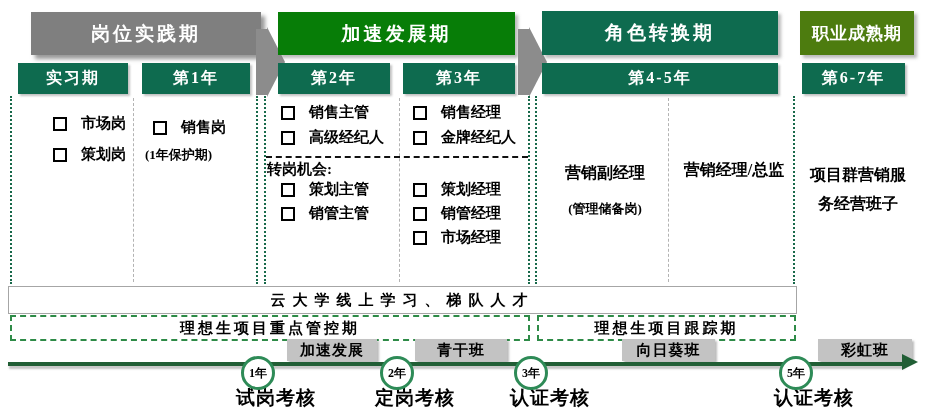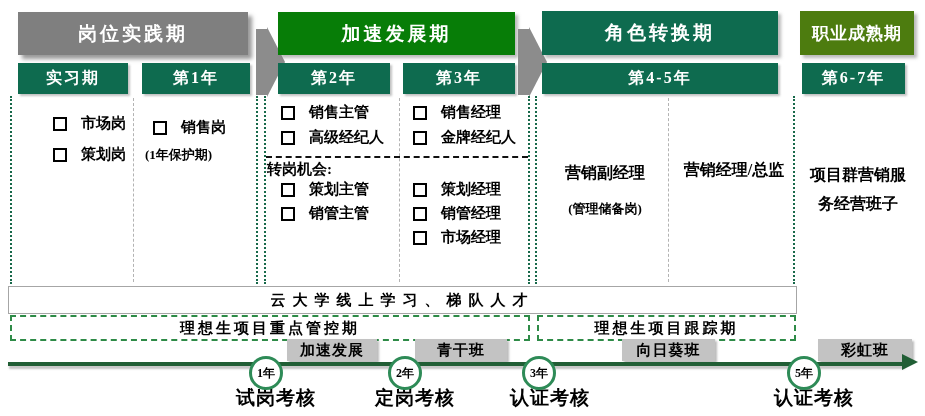--- a/index.html
+++ b/index.html
@@ -65,33 +65,33 @@
   .tl-box{
     position:absolute;top:339px;height:22px;background:#C3C3C3;
     display:flex;align-items:center;justify-content:center;
     font-weight:bold;font-size:15px;letter-spacing:1px;
     box-shadow:2px 2px 2px rgba(120,120,120,.5);
   }
   .tl-circle{
     position:absolute;top:356px;width:28px;height:28px;border-radius:50%;
     background:#fff;border:3px solid #2E8B57;
     display:flex;align-items:center;justify-content:center;
-    font-weight:bold;font-size:12px;z-index:3;margin-left:8px;
+    font-weight:bold;font-size:12px;z-index:3;
   }
   .tl-label{
     position:absolute;top:385px;transform:translateX(-50%);
     font-weight:bold;font-size:19px;letter-spacing:1px;white-space:nowrap;
   }
 </style>
 </head>
 <body>
 
 <div class="canvas">
 
-  <div class="hdr hdr-gray" style="left:18px;top:12px;width:230px;height:43px">岗位实践期</div>
+  <div class="hdr hdr-gray" style="left:31px;top:12px;width:230px;height:43px">岗位实践期</div>
 
   <div class="flow-arrow" style="left:254px">
     <div class="shaft"></div>
     <div class="head"></div>
   </div>
 
   <div class="hdr hdr-bright" style="left:278px;top:12px;width:237px;height:43px">加速发展期</div>
 
   <div class="flow-arrow" style="left:516px">
     <div class="shaft"></div>

